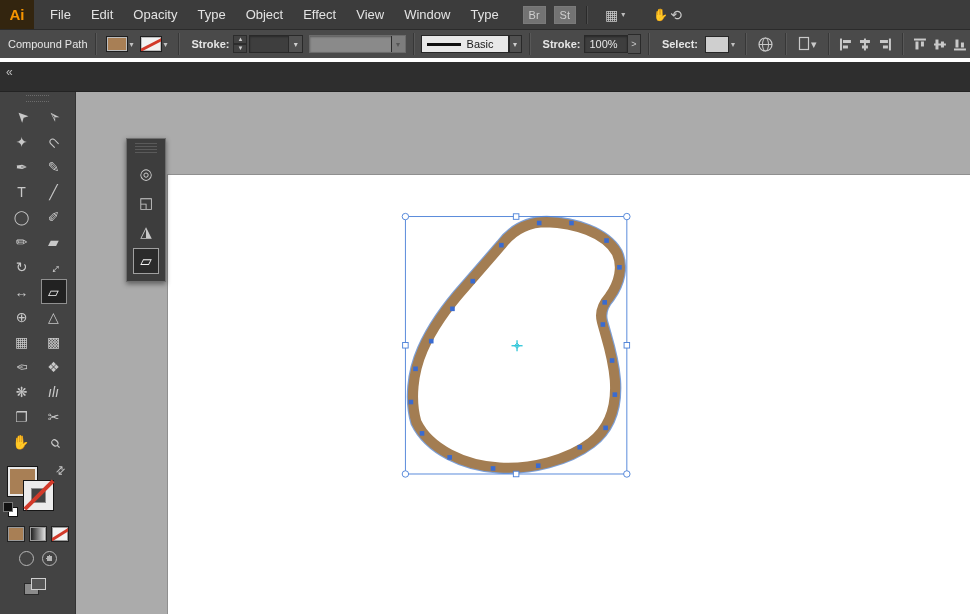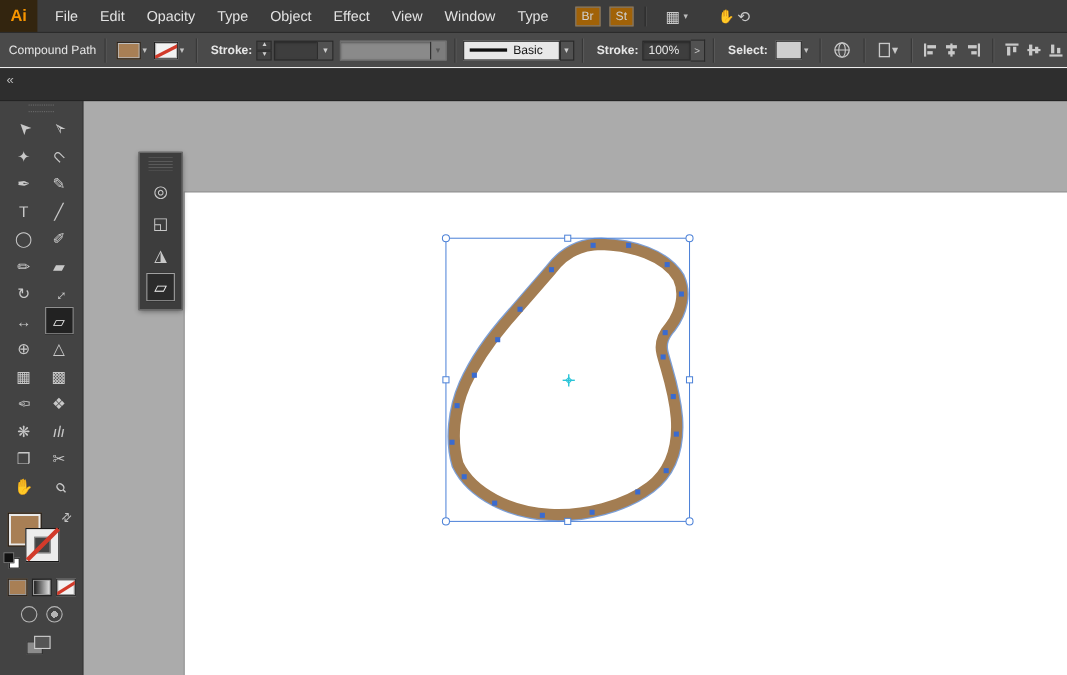--- a/index.html
+++ b/index.html
@@ -4,27 +4,27 @@
 <style>
   html,body{margin:0;padding:0;}
   body{width:970px;height:614px;overflow:hidden;font-family:"Liberation Sans",sans-serif;background:#3a3a3a;}
   .app{width:970px;height:614px;display:flex;flex-direction:column;}
 
   
   .menubar{height:30px;background:#3c3c3c;display:flex;align-items:center;color:#e3e3e3;font-size:13px;flex:0 0 30px;border-bottom:1px solid #2b2b2b;box-sizing:border-box;}
   .logo{width:34px;height:29px;background:#33250f;color:#f79500;font-weight:bold;font-size:15px;display:flex;align-items:center;justify-content:center;}
   #menu-items{display:flex;margin-left:6px;}
   .menu-item{padding:0 10px;line-height:29px;cursor:default;}
-  .mb-btn{margin-left:14px;background:#a16207;border:1px solid #7a7a7a;color:#cfcfcf;font-size:11px;padding:2px 5px;font-family:inherit;}
+  .mb-btn{margin-left:14px;background:#737373;border:1px solid #7a7a7a;color:#cfcfcf;font-size:11px;padding:2px 5px;font-family:inherit;}
   .mb-sep{width:1px;height:18px;background:#2a2a2a;margin:0 10px;box-shadow:1px 0 0 #4e4e4e;}
   .mb-icon{display:flex;align-items:center;color:#c9c9c9;margin:0 8px;font-size:14px;}
   .mb-icon .chev{font-size:8px;margin-left:3px;color:#bdbdbd;}
 
   
-  .controlbar{height:32px;background:#4a4a4a;display:flex;align-items:center;flex:0 0 32px;border-bottom:1px solid #ffffff;box-sizing:border-box;font-size:11px;color:#e6e6e6;}
+  .controlbar{height:32px;background:#4a4a4a;display:flex;align-items:center;flex:0 0 32px;border-bottom:4px solid #ffffff;box-sizing:border-box;font-size:11px;color:#e6e6e6;}
   .lbl{font-weight:bold;margin:0 4px 0 6px;white-space:nowrap;}
   .ctx-label{margin-left:8px;font-size:11px;white-space:nowrap;}
   .vsep{width:1px;height:22px;background:#373737;margin:0 7px;box-shadow:1px 0 0 #585858;flex:0 0 1px;}
   .swatchbtn{display:flex;align-items:center;margin:0 3px;}
   .swatch{width:20px;height:14px;border:1px solid #1f1f1f;box-shadow:inset 0 0 0 1px #bdbdbd;}
   .swatch.none{background:#f2f2f2;position:relative;overflow:hidden;}
   .swatch.none::after{content:"";position:absolute;left:-4px;top:5px;width:34px;height:3px;background:#d23a2a;transform:rotate(-27deg);}
   .swatchbtn .chev{font-size:8px;color:#c2c2c2;margin-left:2px;}
   .stepper{display:flex;flex-direction:column;justify-content:center;margin-right:2px;}
   .stepper span{font-size:6px;line-height:7px;color:#cfcfcf;text-align:center;width:12px;background:#424242;border:1px solid #2c2c2c;}

